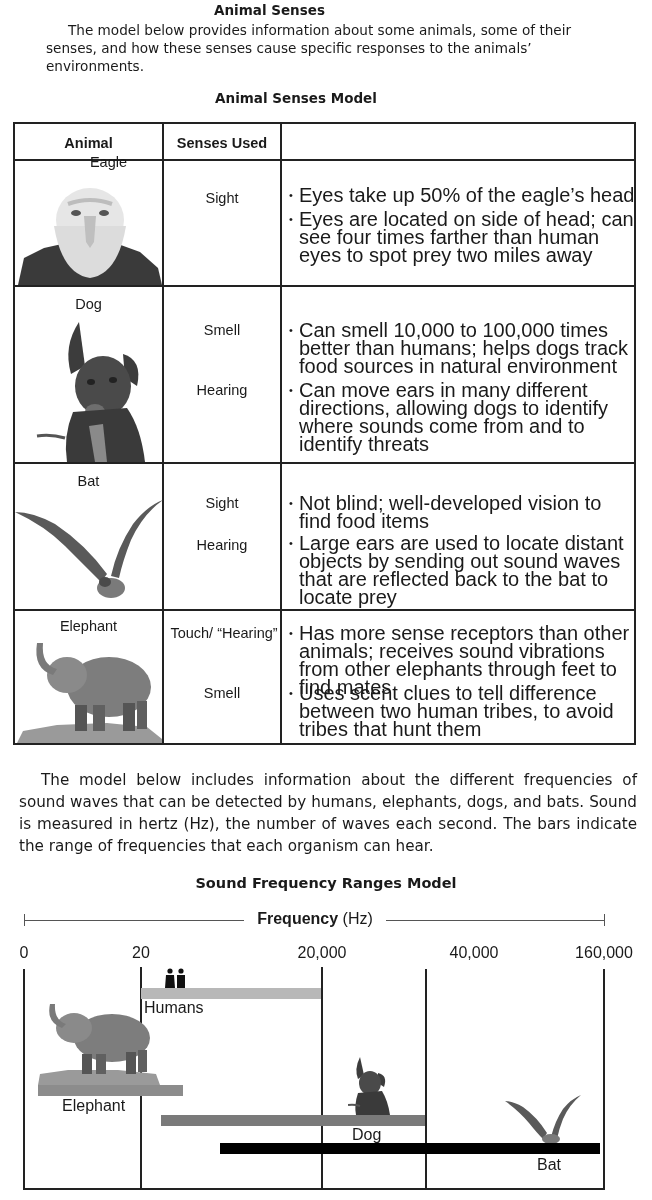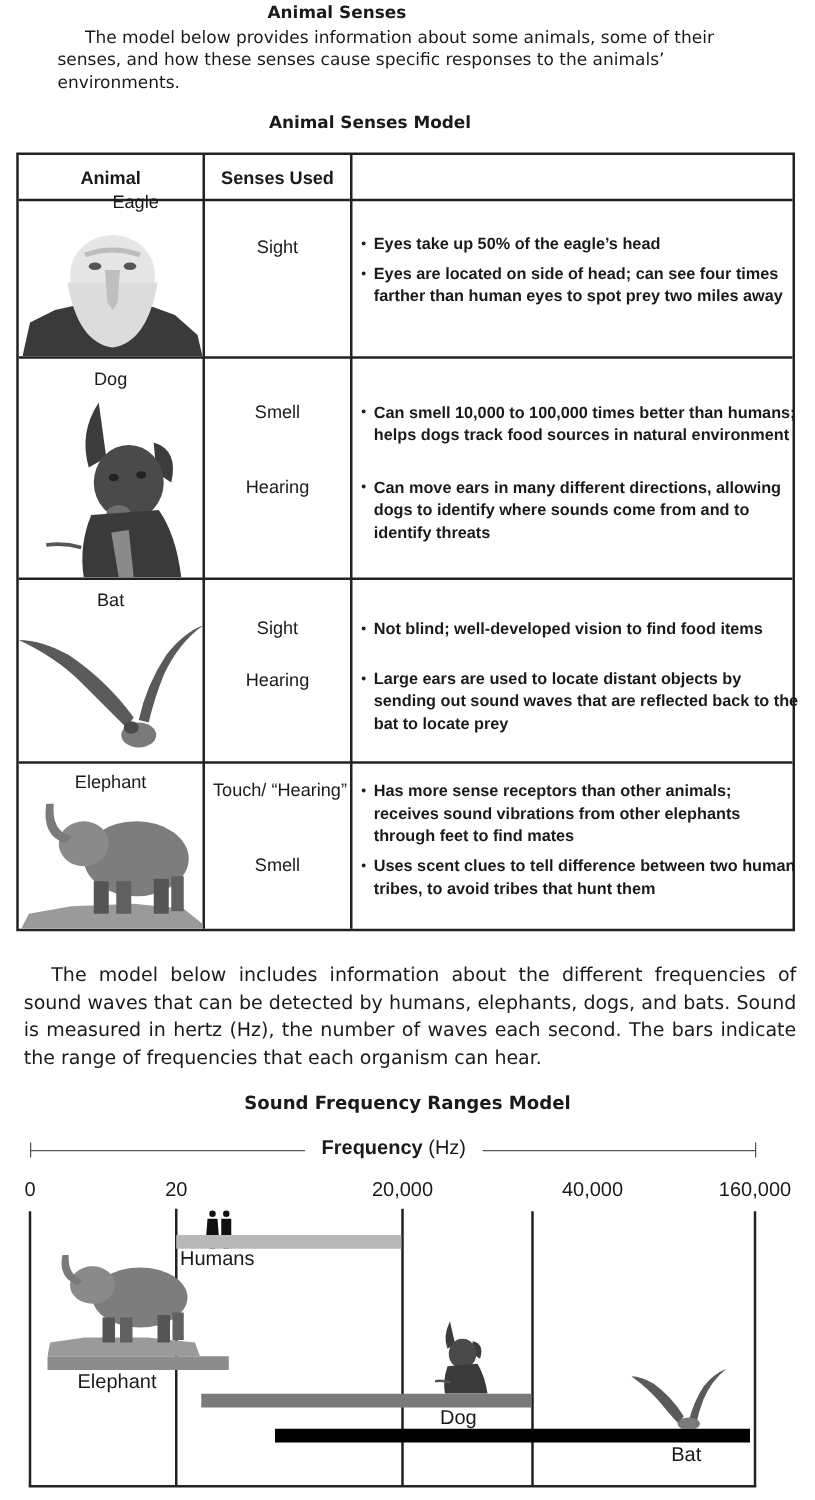--- a/index.html
+++ b/index.html
@@ -10,21 +10,21 @@
     .intro1 { left: 46px; width: 570px; top: 21px; font-family: "DejaVu Sans", sans-serif; font-size: 13.6px; line-height: 18px; text-indent: 22px; }
     .title2 { left: 0; width: 592px; top: 90px; text-align: center; font-family: "DejaVu Sans", sans-serif; font-weight: bold; font-size: 13.5px; }
 
     
     .tbl { left: 13px; top: 122px; width: 623px; height: 623px; border: 2px solid #222; box-sizing: border-box; }
     .hline { position: absolute; left: 0; right: 0; height: 0; border-top: 2px solid #222; }
     .vline { position: absolute; top: 0; bottom: 0; width: 0; border-left: 2px solid #222; }
     .th { position: absolute; top: 0; height: 37px; display: flex; align-items: center; justify-content: center; font-family: "Liberation Sans", sans-serif; font-weight: bold; font-size: 14.5px; }
     .animal-name { position: absolute; text-align: center; font-family: "Liberation Sans", sans-serif; font-size: 14.5px; }
     .sense { position: absolute; text-align: center; font-family: Liberation Sans, sans-serif; font-size: 14.5px; line-height: 18px; }
-    .bullet { position: absolute; font-family: "Liberation Sans", sans-serif; font-size: 13px; line-height: 18px; padding-left: 10px; font-weight: bold; }
+    .bullet { position: absolute; font-family: "Liberation Sans", sans-serif; font-size: 20px; line-height: 18px; padding-left: 10px; }
     .bullet::before { content: "•"; position: absolute; left: 0; top: 0; font-size: 11px; }
     .pic { position: absolute; }
 
     .intro2 { left: 19px; width: 618px; top: 769px; font-family: "DejaVu Sans", sans-serif; font-size: 15.2px; line-height: 22px; text-align: justify; text-indent: 22px; }
     .title3 { left: 0; width: 652px; top: 875px; text-align: center; font-family: "DejaVu Sans", sans-serif; font-weight: bold; font-size: 14.5px; }
 
     
     .chart { left: 0; top: 900px; width: 652px; height: 300px; }
     .tick-label { position: absolute; top: 44px; font-family: "Liberation Sans", sans-serif; font-size: 16px; transform: translateX(-50%); white-space: nowrap; }
     .gridline { position: absolute; width: 0; border-left: 2px solid #222; top: 69px; }

